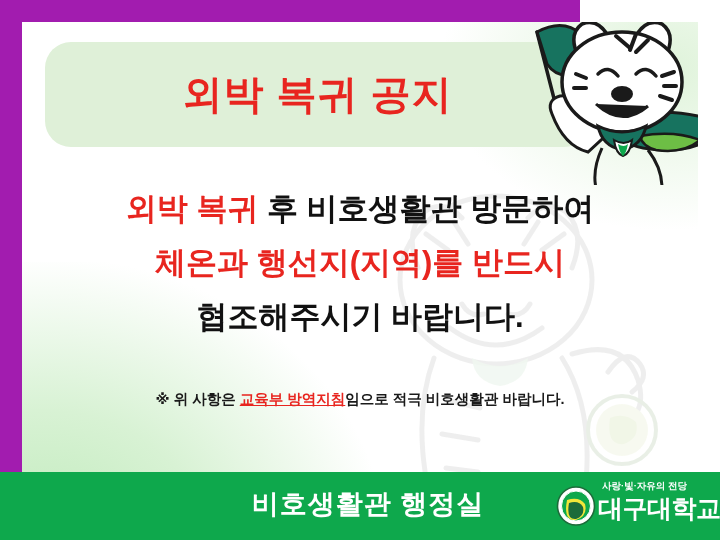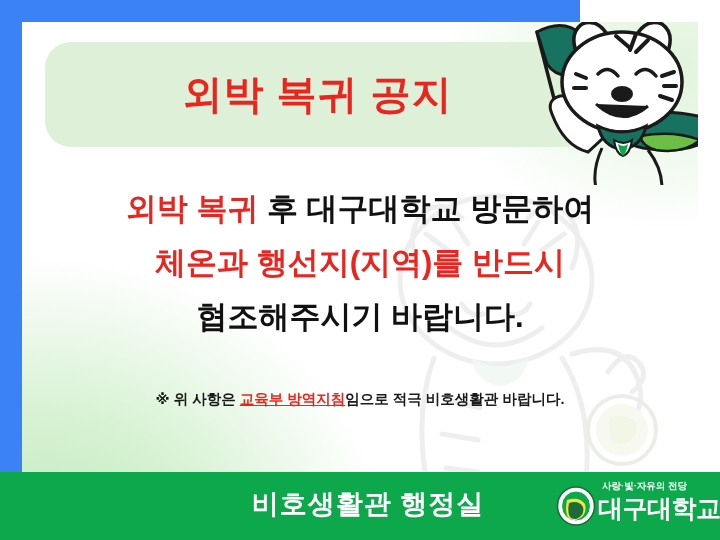--- a/index.html
+++ b/index.html
@@ -12,21 +12,21 @@
     height: 540px;
     overflow: hidden;
     font-family: "Liberation Sans", "DejaVu Sans", sans-serif;
   }
 
   
   #poster {
     position: relative;
     width: 580px;
     height: 540px;
-    background: #3b82f6;   
+    background: #a21caf;   
     box-sizing: border-box;
   }
 
   
   #canvas {
     position: absolute;
     left: 22px;
     top: 22px;
     width: 676px;
     height: 450px;
@@ -277,21 +277,21 @@
 
       <path d="M108 116 q24 12 48 0 q-4 20 -24 24 q-20 -4 -24 -24 z" fill="#17735f" stroke="#1a1a1a" stroke-width="3"></path>
       <path d="M124 130 q10 6 18 0 q-2 14 -9 16 q-7 -2 -9 -16 z" fill="#ffffff" stroke="#1a1a1a" stroke-width="2"></path>
       <path d="M128 134 q6 4 10 0 q-2 10 -5 12 q-3 -2 -5 -12 z" fill="#0EA84C"></path>
 
       <path d="M112 138 q-10 22 -6 40" fill="none" stroke="#1a1a1a" stroke-width="3"></path>
       <path d="M158 140 q14 18 14 38" fill="none" stroke="#1a1a1a" stroke-width="3"></path>
     </svg>
 
     <div id="body-copy">
-      <div class="body-line"><span class="hl">외박 복귀</span><span> 후 대구대학교 방문하여</span></div>
+      <div class="body-line"><span class="hl">외박 복귀</span><span> 후 비호생활관 방문하여</span></div>
       <div class="body-line"><span class="hl">체온과 행선지(지역)를 반드시</span><span></span></div>
       <div class="body-line"><span class="hl"></span><span>협조해주시기 바랍니다.</span></div>
     </div>
 
     <div id="footnote"><span>※ 위 사항은 </span><span class="hl">교육부 방역지침</span><span>임으로 적극 비호생활관 바랍니다.</span></div>
 
   </div>
 
   <div id="footer">
     <div id="footer-title">비호생활관 행정실</div>

